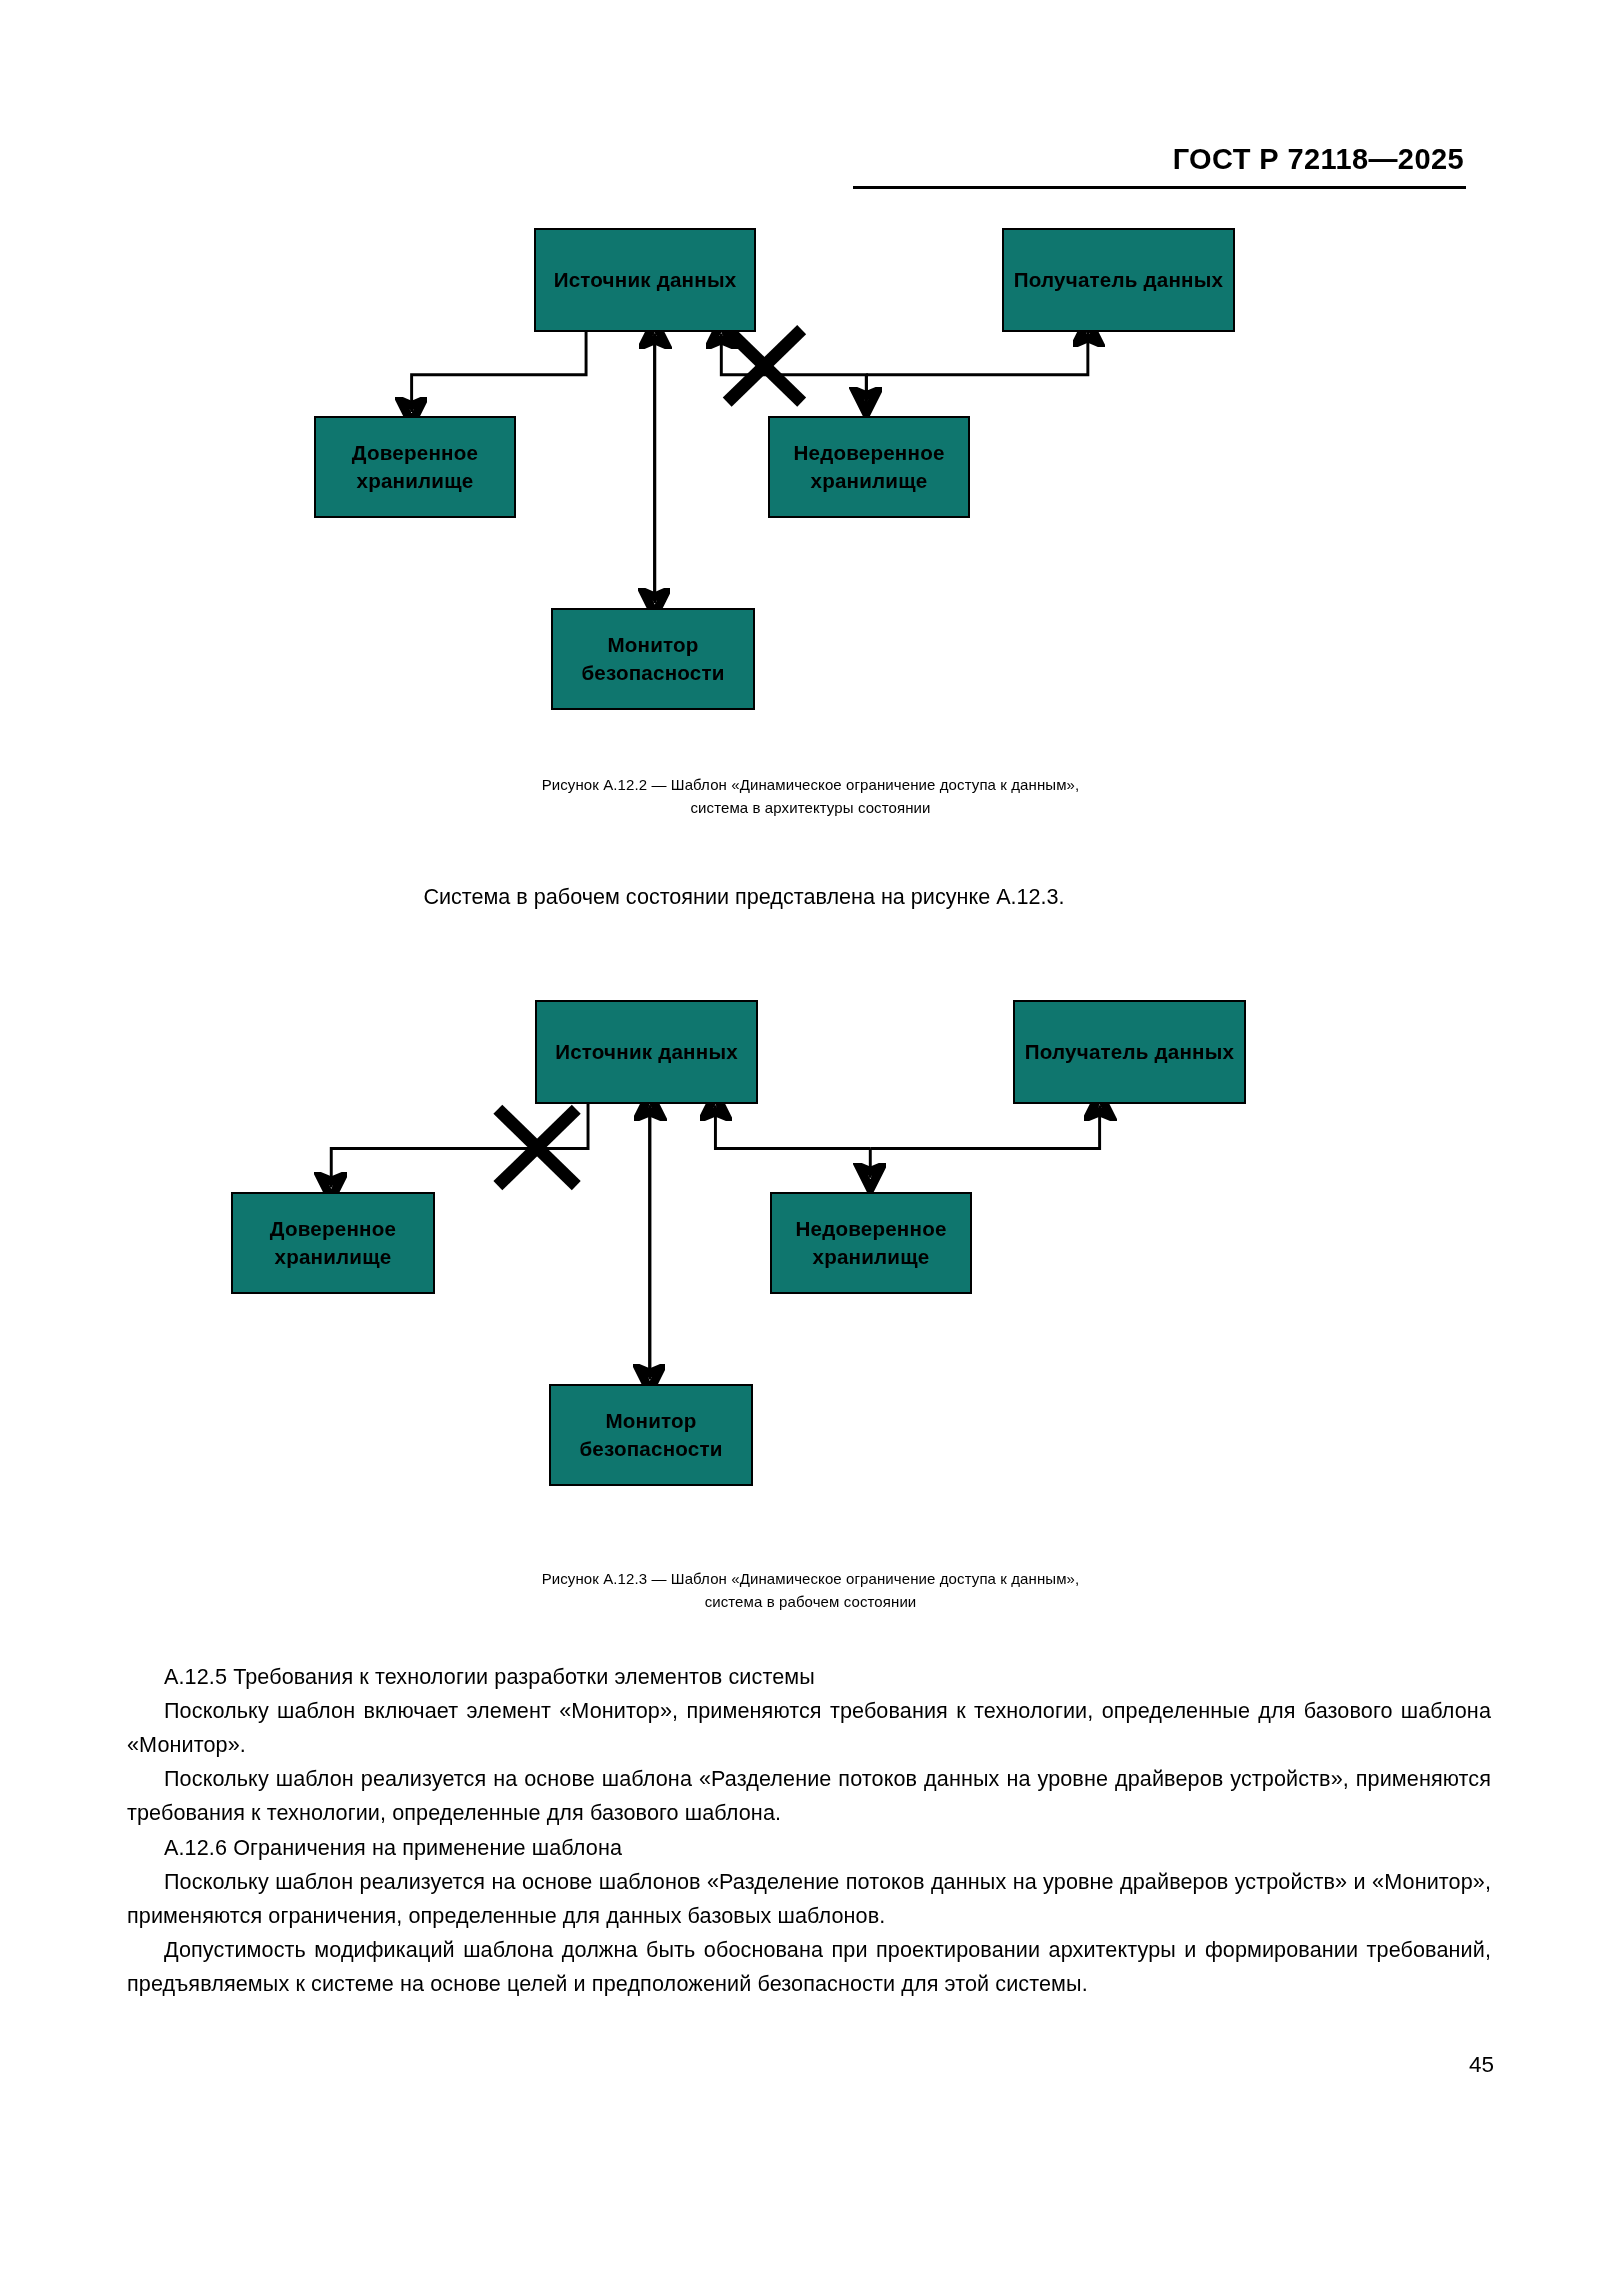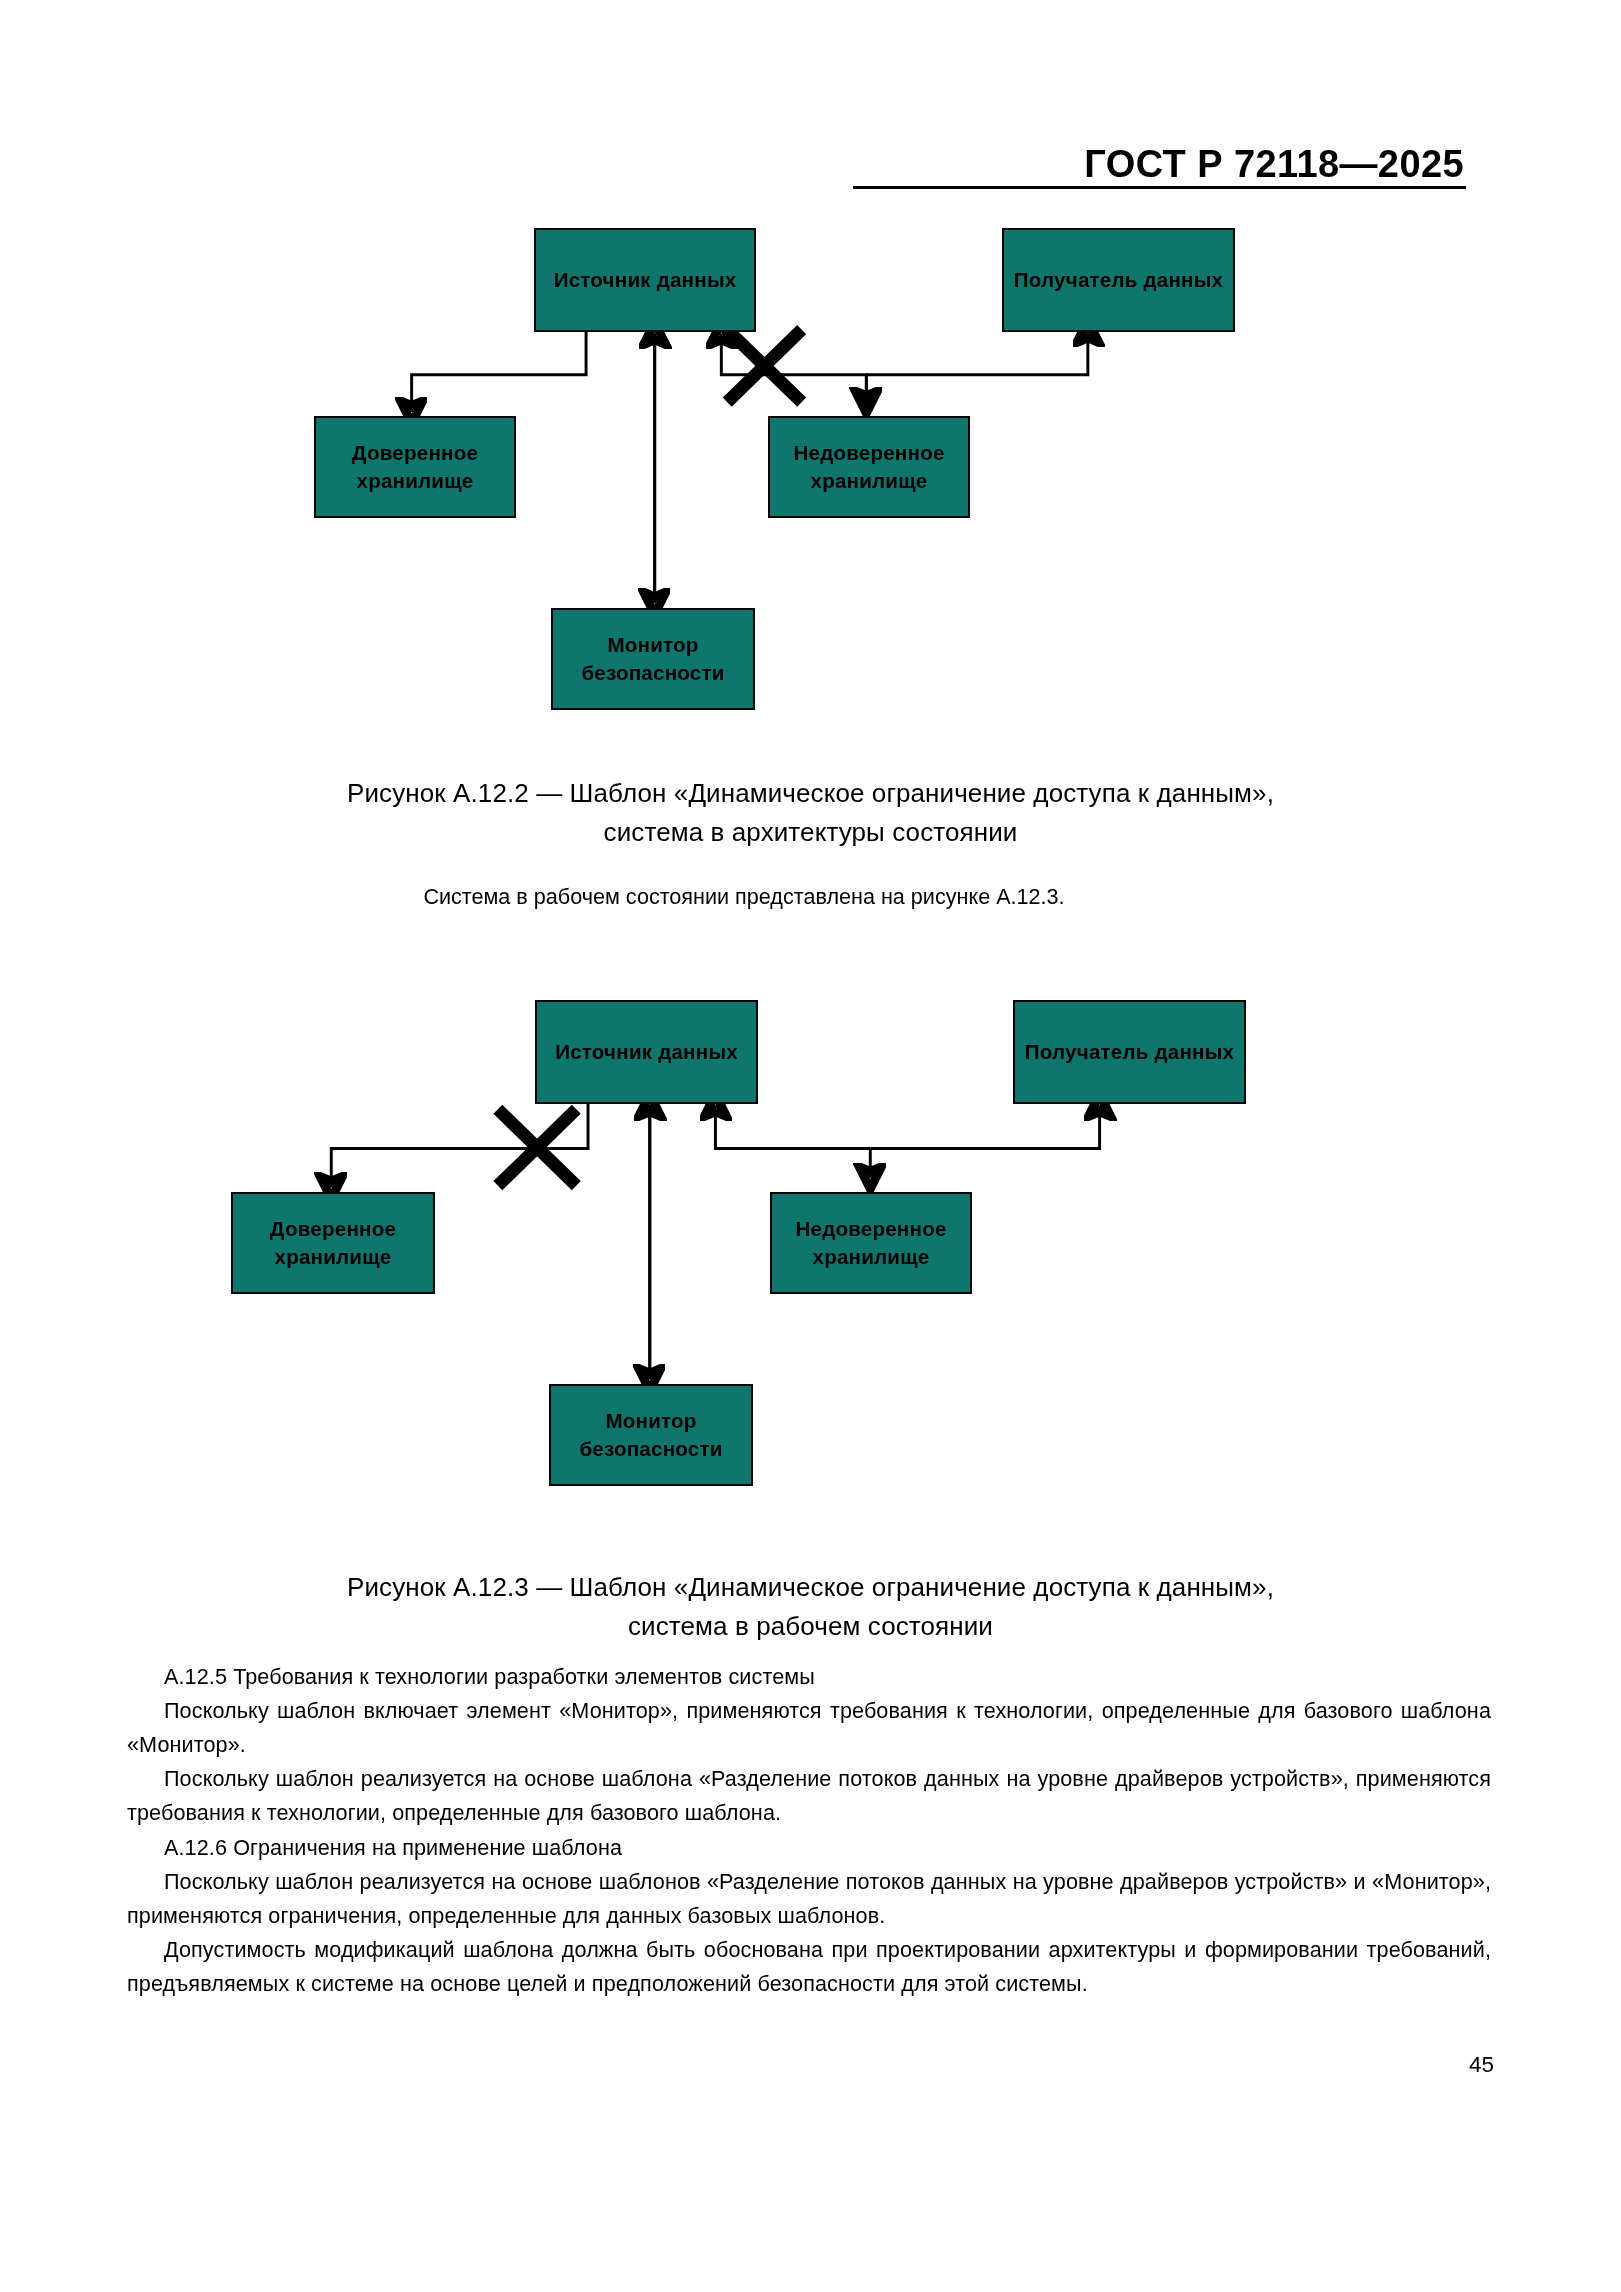--- a/index.html
+++ b/index.html
@@ -22,21 +22,21 @@
     inset: 0;
     width: 1621px;
     height: 2293px;
   }
 
   
   .header {
     position: absolute;
     top: 143px;
     right: 157px;
-    font-size: 38px;
+    font-size: 29px;
     font-weight: bold;
     letter-spacing: 0.4px;
     white-space: nowrap;
   }
   .header-rule {
     position: absolute;
     top: 186px;
     left: 853px;
     width: 613px;
     height: 2.9px;
@@ -89,21 +89,21 @@
     fill: none;
   }
   .xmark line { stroke: #000; stroke-width: 13; stroke-linecap: butt; }
 
   
   .caption {
     position: absolute;
     left: 0;
     width: 1621px;
     text-align: center;
-    font-size: 26px;
+    font-size: 15px;
     line-height: 1.5;
     letter-spacing: 0.1px;
   }
   .cap1 { top: 774px; }
   .cap2 { top: 1568px; }
 
   .lead {
     position: absolute;
     left: 0;
     width: 1488px;

